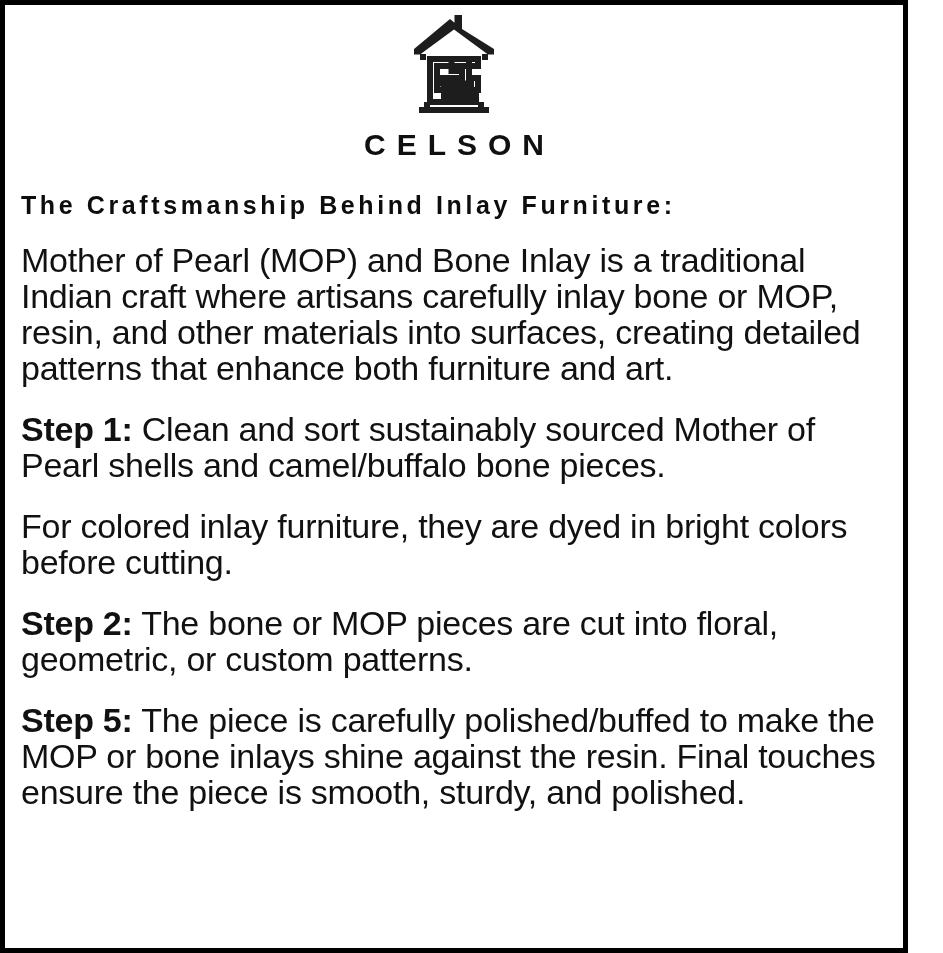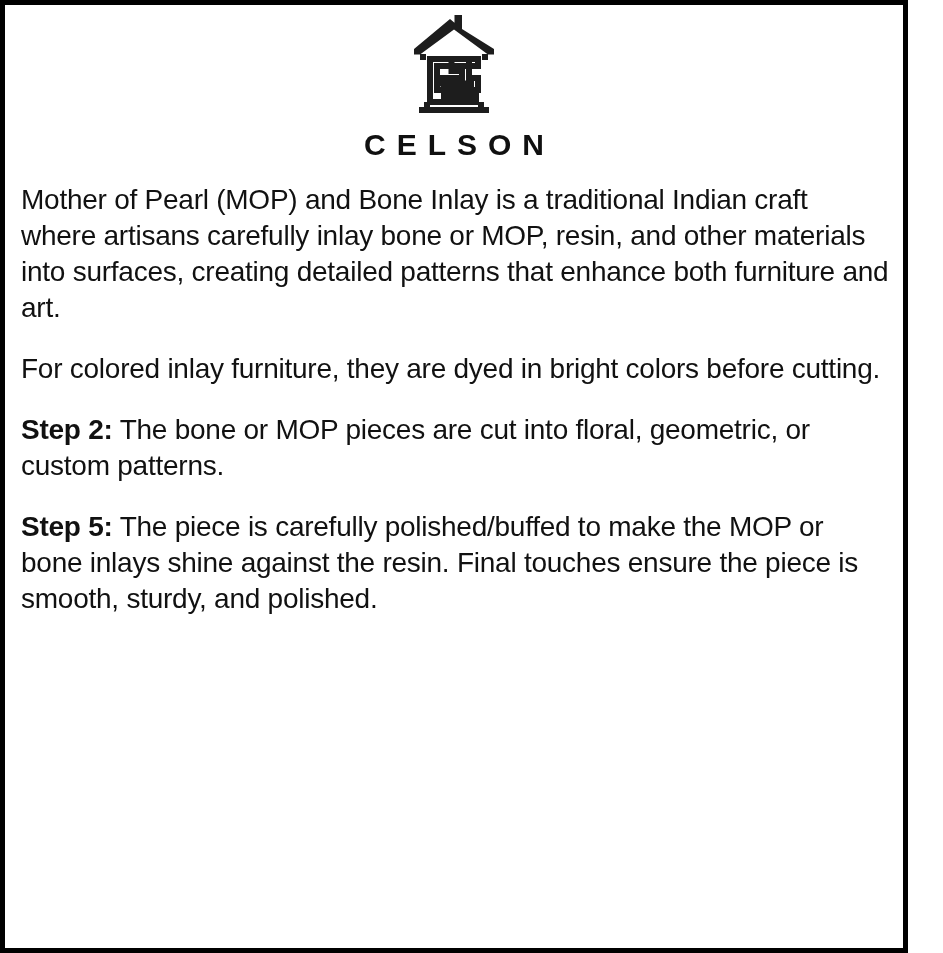--- a/index.html
+++ b/index.html
@@ -62,21 +62,21 @@
     white-space: nowrap;
   }
 
   
   .body-copy {
     margin: 0 0 0 5px;
     padding-top: 22px;
   }
   .para {
     font-family: "Liberation Sans", sans-serif;
-    font-size: 28px;
+    font-size: 34px;
     line-height: 36px;
     color: #111111;
     margin: 0 3px 25px 0;
     max-width: 890px;
     letter-spacing: -0.25px;
   }
   .para:last-child { margin-bottom: 0; }
   .para .lead {
     font-weight: 700;
   }
@@ -97,27 +97,31 @@
 
         <path d="M24 46 L72 46 L72 53 L31 53 L31 65 L56 65 L56 58 L45.5 58 L45.5 46 L63 46 L63 58 L63 65 L72 65 L72 77 L31 77 L31 70.5 L65 70.5 L65 72 L38 72 L38 83 L70 83 L70 89 L24 89 L24 83 L24 77 L24 65 L24 53 Z" fill="none" stroke="#1d1d1d" stroke-width="6" stroke-linejoin="miter"></path>
 
         <rect x="13" y="94" width="70" height="6" fill="#1d1d1d"></rect>
         <rect x="18" y="89" width="6" height="6" fill="#1d1d1d"></rect>
         <rect x="72" y="89" width="6" height="6" fill="#1d1d1d"></rect>
       </svg>
       <span class="brand-word">CELSON</span>
     </div>
 
+    <h1 class="headline">The Craftsmanship Behind Inlay Furniture:</h1>
 
     <div class="body-copy">
 
       <p class="para">
         <span class="lead"></span><span>Mother of Pearl (MOP) and Bone Inlay is a traditional Indian craft where artisans carefully inlay bone or MOP, resin, and other materials into surfaces, creating detailed patterns that enhance both furniture and art.</span>
       </p>
 
+      <p class="para">
+        <span class="lead">Step 1:</span><span> Clean and sort sustainably sourced Mother of Pearl shells and camel/buffalo bone pieces.</span>
+      </p>
 
       <p class="para">
         <span class="lead"></span><span>For colored inlay furniture, they are dyed in bright colors before cutting.</span>
       </p>
 
       <p class="para">
         <span class="lead">Step 2:</span><span> The bone or MOP pieces are cut into floral, geometric, or custom patterns.</span>
       </p>
 
 

